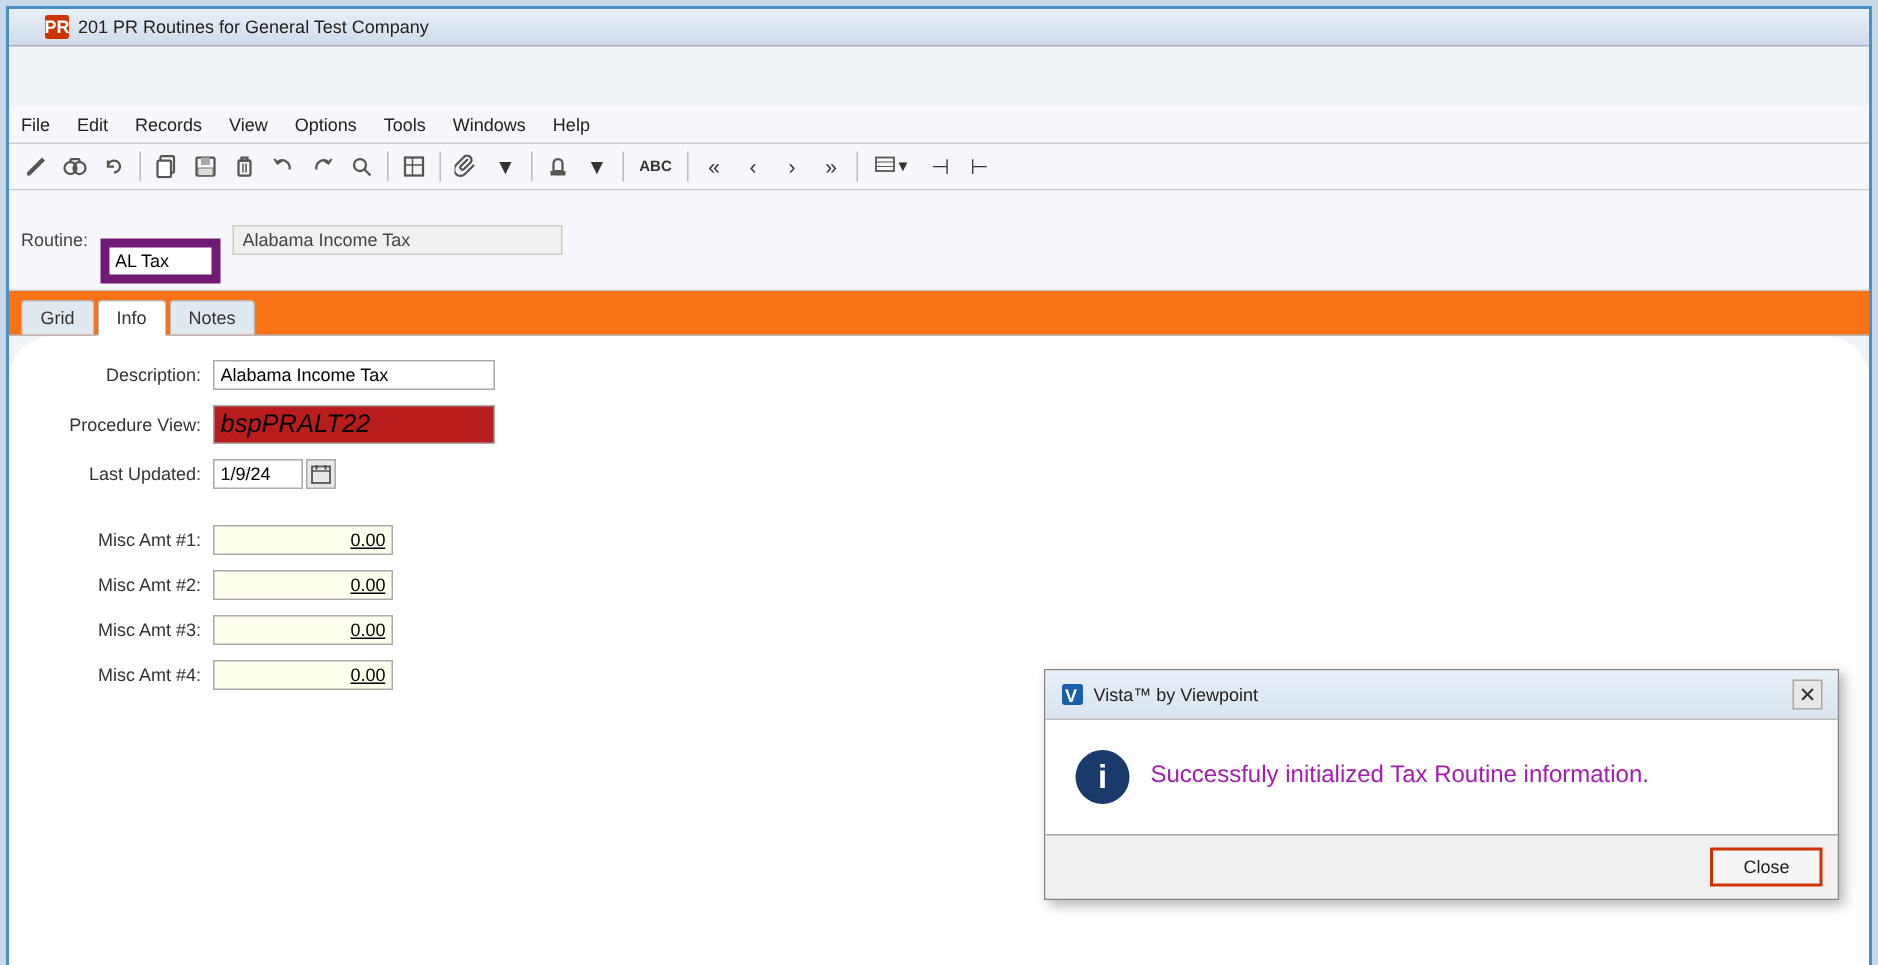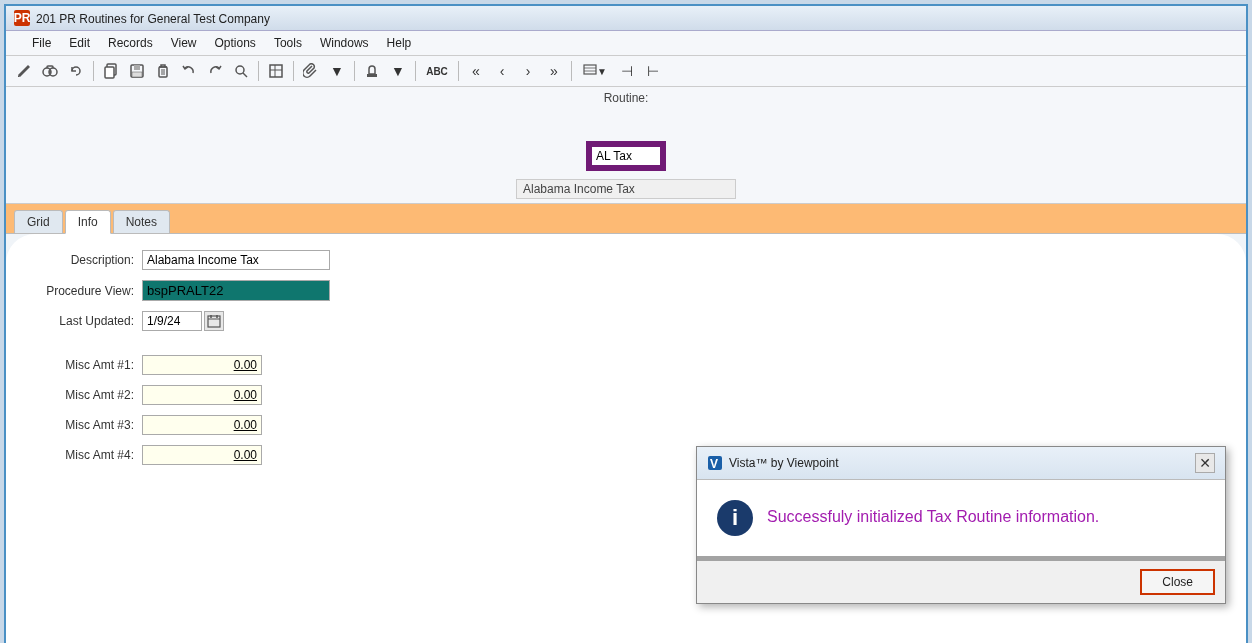--- a/index.html
+++ b/index.html
@@ -1,51 +1,51 @@
 <!DOCTYPE html>
 <html><head>
   <meta charset="utf-8">
   <style>
     * { box-sizing: border-box; margin: 0; padding: 0; font-family: 'Segoe UI', Tahoma, Geneva, Verdana, sans-serif; font-size: 12px; }
     body { background: #c8d8e8; padding: 4px; }
     .main-window { background: #f0f4f8; border: 2px solid #4a90c4; width: 1244px; min-height: 635px; position: relative; }
-    .title-bar { background: linear-gradient(to bottom, #e8f0f8, #d0dcea); padding: 4px 8px; display: flex; align-items: flex-end; gap: 6px; border-bottom: 1px solid #aac; }
+    .title-bar { background: linear-gradient(to bottom, #e8f0f8, #d0dcea); padding: 4px 24px; display: flex; align-items: center; gap: 6px; border-bottom: 1px solid #aac; }
     .title-icon { width: 16px; height: 16px; background: #cc3300; border-radius: 2px; display: flex; align-items: center; justify-content: center; color: white; font-size: 9px; font-weight: bold; flex-shrink: 0; }
     .title-text { font-size: 12px; color: #222; }
-    .menu-bar { background: #f5f7fa; border-bottom: 1px solid #ccc; display: flex; align-items: flex-end; padding: 2px 18px; gap: 2px; }
+    .menu-bar { background: #f5f7fa; border-bottom: 1px solid #ccc; display: flex; align-items: flex-end; padding: 2px 0; gap: 2px; margin-top: 40px; }
     .menu-item { padding: 3px 8px; cursor: pointer; color: #222; }
     .toolbar { background: #f5f7fa; border-bottom: 1px solid #ccc; display: flex; align-items: center; padding: 3px 6px; gap: 2px; }
     .tool-btn { width: 24px; height: 24px; display: flex; align-items: center; justify-content: center; cursor: pointer; border: 1px solid transparent; border-radius: 2px; color: #333; font-size: 14px; }
     .tool-separator { width: 1px; height: 20px; background: #bbb; margin: 0 3px; }
-    .routine-bar { background: #f5f7fa; border-bottom: 1px solid #ccc; display: flex; align-items: center; padding: 4px 8px; gap: 8px; flex-direction: column; }
+    .routine-bar { background: #f5f7fa; border-bottom: 1px solid #ccc; display: flex; align-items: center; padding: 4px 8px; gap: 8px; }
     .routine-label { color: #444; font-size: 12px; }
     .routine-input { border: 6px solid #701a75; background: white; padding: 2px 4px; width: 80px; font-size: 12px; margin-top: 28px; }
     .routine-name { border: 1px solid #ccc; background: #f0f0f0; padding: 2px 6px; color: #444; width: 220px; font-size: 12px; }
-    .tab-bar { display: flex; padding: 6px 8px 0; gap: 2px; background: #fdba74; border-bottom: 1px solid #bbb; }
+    .tab-bar { display: flex; padding: 6px 8px 0; gap: 2px; background: #f97316; border-bottom: 1px solid #bbb; }
     .tab { padding: 4px 12px; border: 1px solid #bbb; border-bottom: none; background: #e0e8f0; cursor: pointer; border-radius: 3px 3px 0 0; color: #333; }
     .tab.active { background: white; border-bottom: 1px solid white; margin-bottom: -1px; z-index: 1; }
     .content-area { background: white; padding: 16px; min-height: 480px; border-radius: 29px; }
     .form-row { display: flex; align-items: center; margin-bottom: 10px; }
     .form-label { width: 120px; color: #333; text-align: right; padding-right: 8px; font-size: 12px; }
     .form-input { border: 1px solid #aaa; background: white; padding: 2px 4px; font-size: 12px; }
     .desc-input { width: 188px; }
-    .proc-input { width: 188px; background: #0f766e; border: 1px solid #aaa; padding: 2px 4px; font-size: 13px; }
+    .proc-input { width: 188px; background: #b91c1c; border: 1px solid #aaa; padding: 2px 4px; font-size: 17px; font-style: italic; }
     .date-input { width: 60px; border: 1px solid #aaa; background: white; padding: 2px 4px; font-size: 12px; }
     .cal-btn { width: 20px; height: 20px; border: 1px solid #aaa; background: #e8e8e8; cursor: pointer; display: flex; align-items: center; justify-content: center; font-size: 10px; }
     .misc-input { width: 120px; text-align: right; background: #ffffee; border: 1px solid #aaa; padding: 2px 4px; font-size: 12px; text-decoration: underline; }
     .dialog { position: absolute; top: 440px; left: 690px; width: 530px; background: #f5f5f5; border: 1px solid #888; box-shadow: 3px 3px 8px rgba(0,0,0,0.3); }
     .dialog-titlebar { background: linear-gradient(to bottom, #e8f0f8, #d8e4f0); padding: 6px 10px; display: flex; align-items: center; justify-content: space-between; border-bottom: 1px solid #bbb; }
     .dialog-title-left { display: flex; align-items: center; gap: 6px; }
     .dialog-icon { width: 16px; height: 16px; }
     .dialog-title-text { font-size: 12px; color: #222; }
     .dialog-close { width: 20px; height: 20px; background: #e8e8e8; border: 1px solid #aaa; cursor: pointer; display: flex; align-items: center; justify-content: center; font-size: 14px; color: #333; }
     .dialog-body { padding: 20px; display: flex; align-items: flex-start; gap: 14px; background: white; }
     .dialog-info-icon { width: 36px; height: 36px; border-radius: 50%; background: #1a3a6b; display: flex; align-items: center; justify-content: center; color: white; font-size: 22px; font-weight: bold; flex-shrink: 0; }
     .dialog-message { font-size: 16px; color: #a21caf; padding-top: 8px; }
-    .dialog-footer { padding: 8px 10px; display: flex; justify-content: flex-end; background: #f0f0f0; border-top: 5px solid #a3a3a3; }
+    .dialog-footer { padding: 8px 10px; display: flex; justify-content: flex-end; background: #f0f0f0; border-top: 1px solid #a3a3a3; }
     .close-btn { padding: 4px 20px; border: 2px solid #cc3300; background: #f5f5f5; cursor: pointer; font-size: 12px; color: #222; }
     .date-row { display: flex; gap: 2px; }
   </style>
 </head>
 <body>
 
 <div class="main-window">
 
   <div class="title-bar">
     <div class="title-icon">

